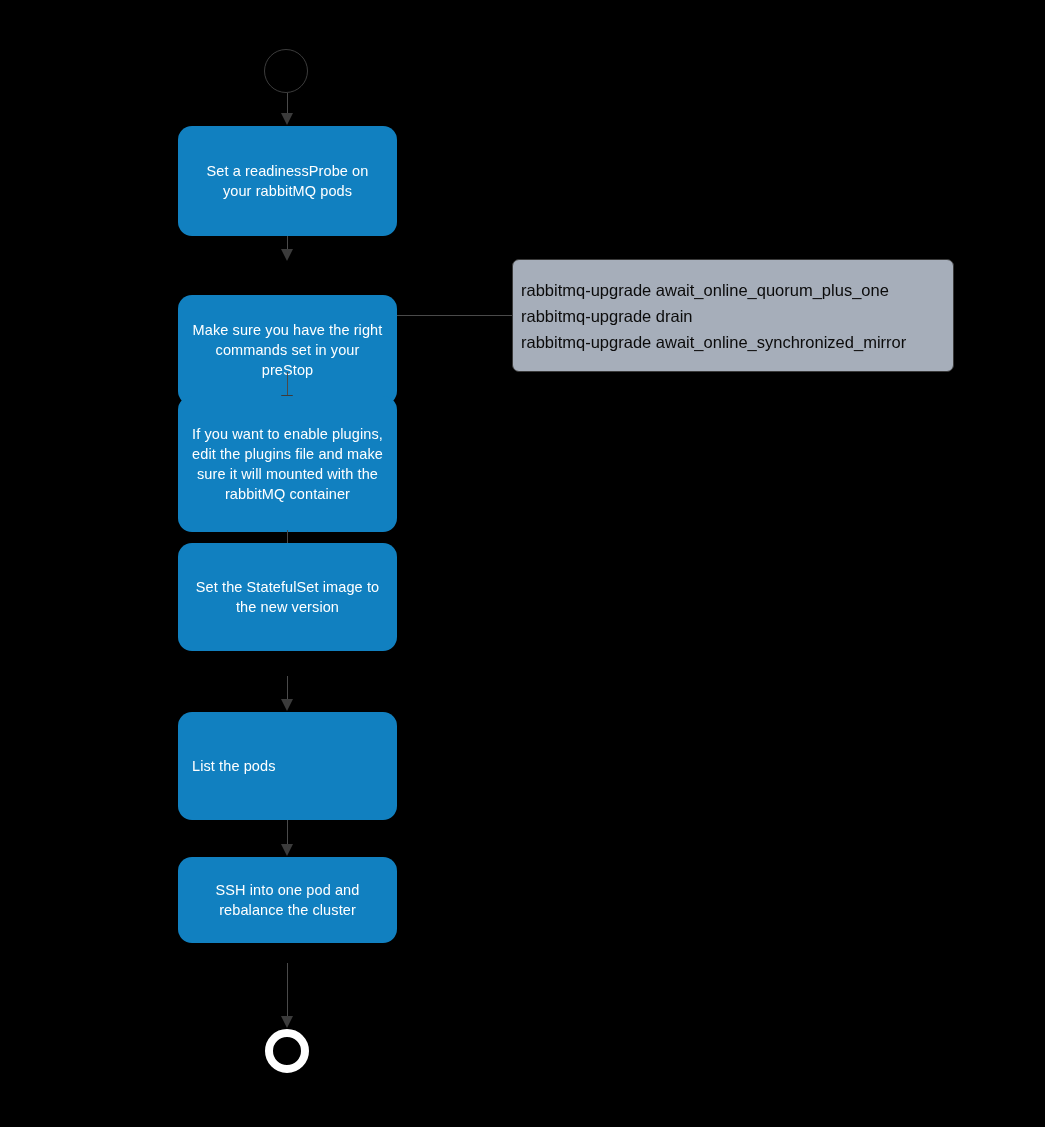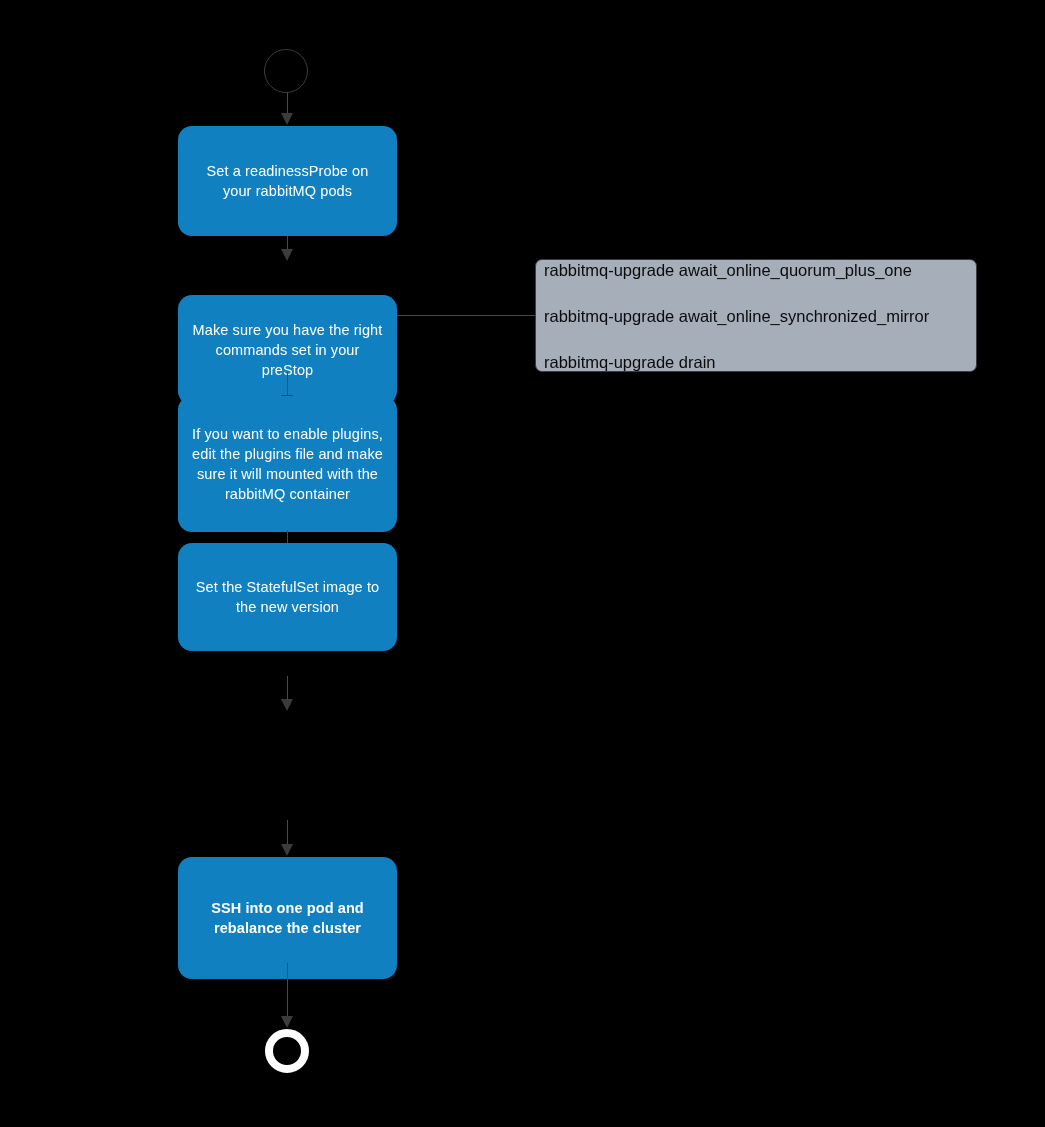--- a/index.html
+++ b/index.html
@@ -60,38 +60,37 @@
     text-align: center;
     font-family: "Liberation Sans", sans-serif;
     letter-spacing: 0.1px;
   }
 
   #node-1 { top: 126px;  height: 110px; }
   #node-2 { top: 262px;  height: 110px; margin-top: 33px; }
   #node-3 { top: 396px;  height: 136px; }
   #node-4 { top: 543px;  height: 108px; }
   #node-5 { top: 712px;  height: 108px; }
-  #node-6 { top: 857px;  height: 122px; font-weight: bold; }
+  #node-6 { top: 857px;  height: 86px; }
 
   
   .note-box {
     position: absolute;
-    left: 535px;
+    left: 512px;
     top: 259px;
     width: 442px;
     height: 113px;
     background: #a6aeba;
     border: 1.4px solid #3a3a3a;
     border-radius: 7px;
     box-sizing: border-box;
     display: flex;
     flex-direction: column;
     justify-content: center;
     padding: 12px 8px;
-    gap: 20px;
   }
   .note-line {
     color: #0b0b0b;
     font-size: 16.5px;
     line-height: 26px;
     font-family: "Liberation Sans", sans-serif;
     white-space: nowrap;
   }
 
   
@@ -156,41 +155,44 @@
   <div class="arrow-head" id="a1"></div>
 
   <div class="node" id="node-2">
     <span class="label">Make sure you have the right commands set in your preStop</span>
   </div>
 
   <div class="conn" id="c-note"></div>
 
   <div class="note-box">
     <span class="note-line">rabbitmq-upgrade await_online_quorum_plus_one</span>
+    <span class="note-line">rabbitmq-upgrade drain</span>
     <span class="note-line">rabbitmq-upgrade await_online_synchronized_mirror</span>
-    <span class="note-line">rabbitmq-upgrade drain</span>
   </div>
 
   <div class="conn conn-v" id="c2"></div>
   <div class="arrow-head" id="a2"></div>
 
   <div class="node" id="node-3">
     <span class="label">If you want to enable plugins, edit the plugins file and make sure it will mounted with the rabbitMQ container</span>
   </div>
 
   <div class="conn conn-v" id="c3"></div>
   <div class="arrow-head" id="a3"></div>
 
   <div class="node" id="node-4">
     <span class="label">Set the StatefulSet image to the new version</span>
   </div>
 
   <div class="conn conn-v" id="c4"></div>
   <div class="arrow-head" id="a4"></div>
 
+  <div class="node" id="node-5">
+    <span class="label">List the pods</span>
+  </div>
 
   <div class="conn conn-v" id="c5"></div>
   <div class="arrow-head" id="a5"></div>
 
   <div class="node" id="node-6">
     <span class="label">SSH into one pod and rebalance the cluster</span>
   </div>
 
   <div class="conn conn-v" id="c6"></div>
   <div class="arrow-head" id="a6"></div>

